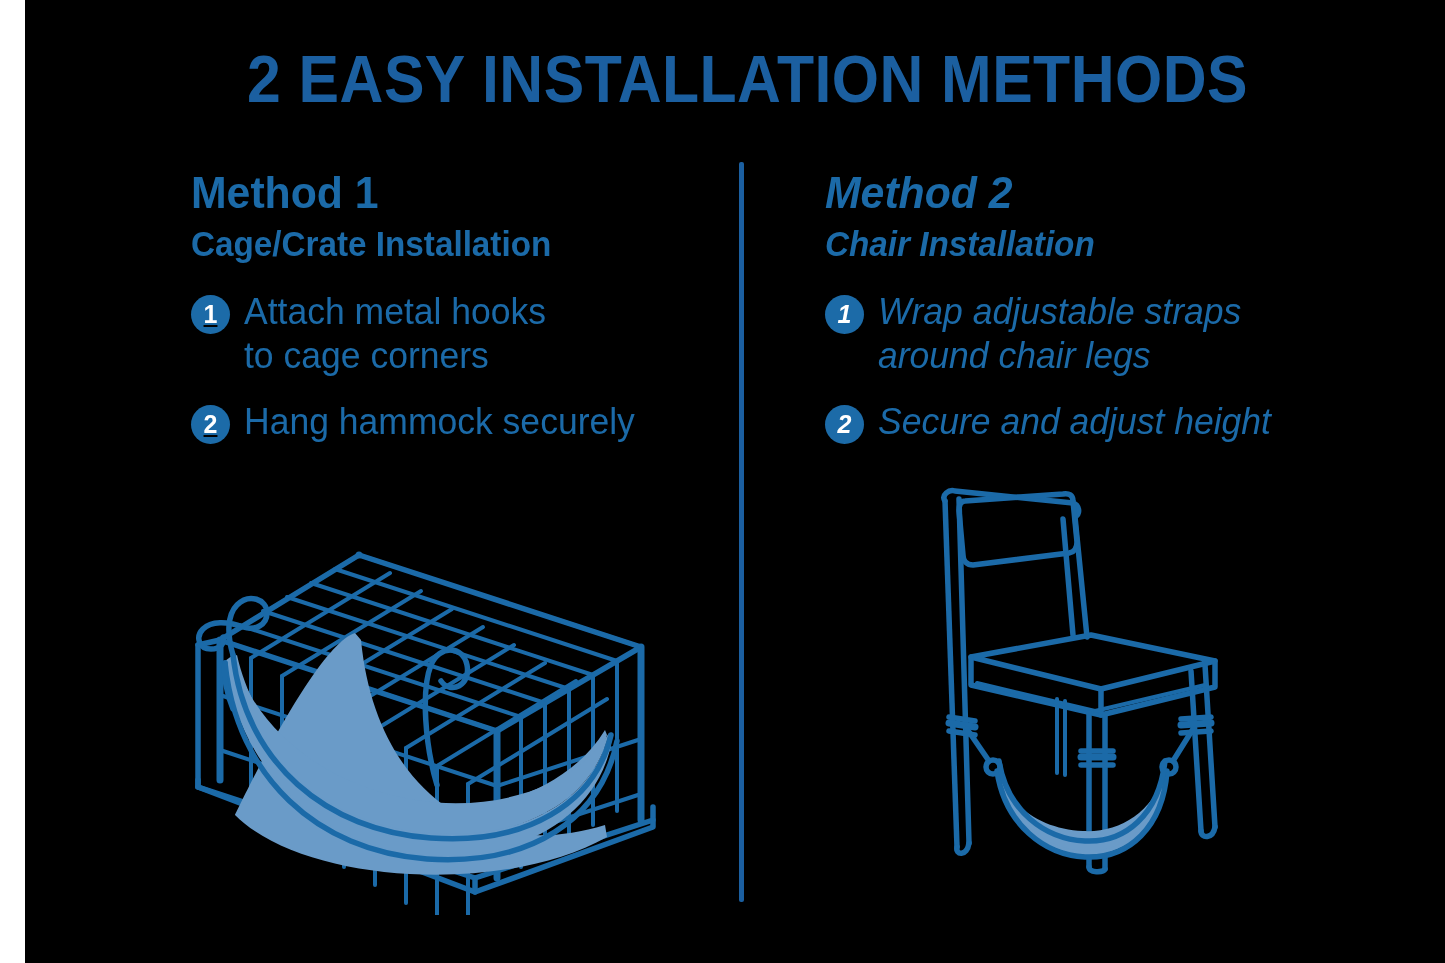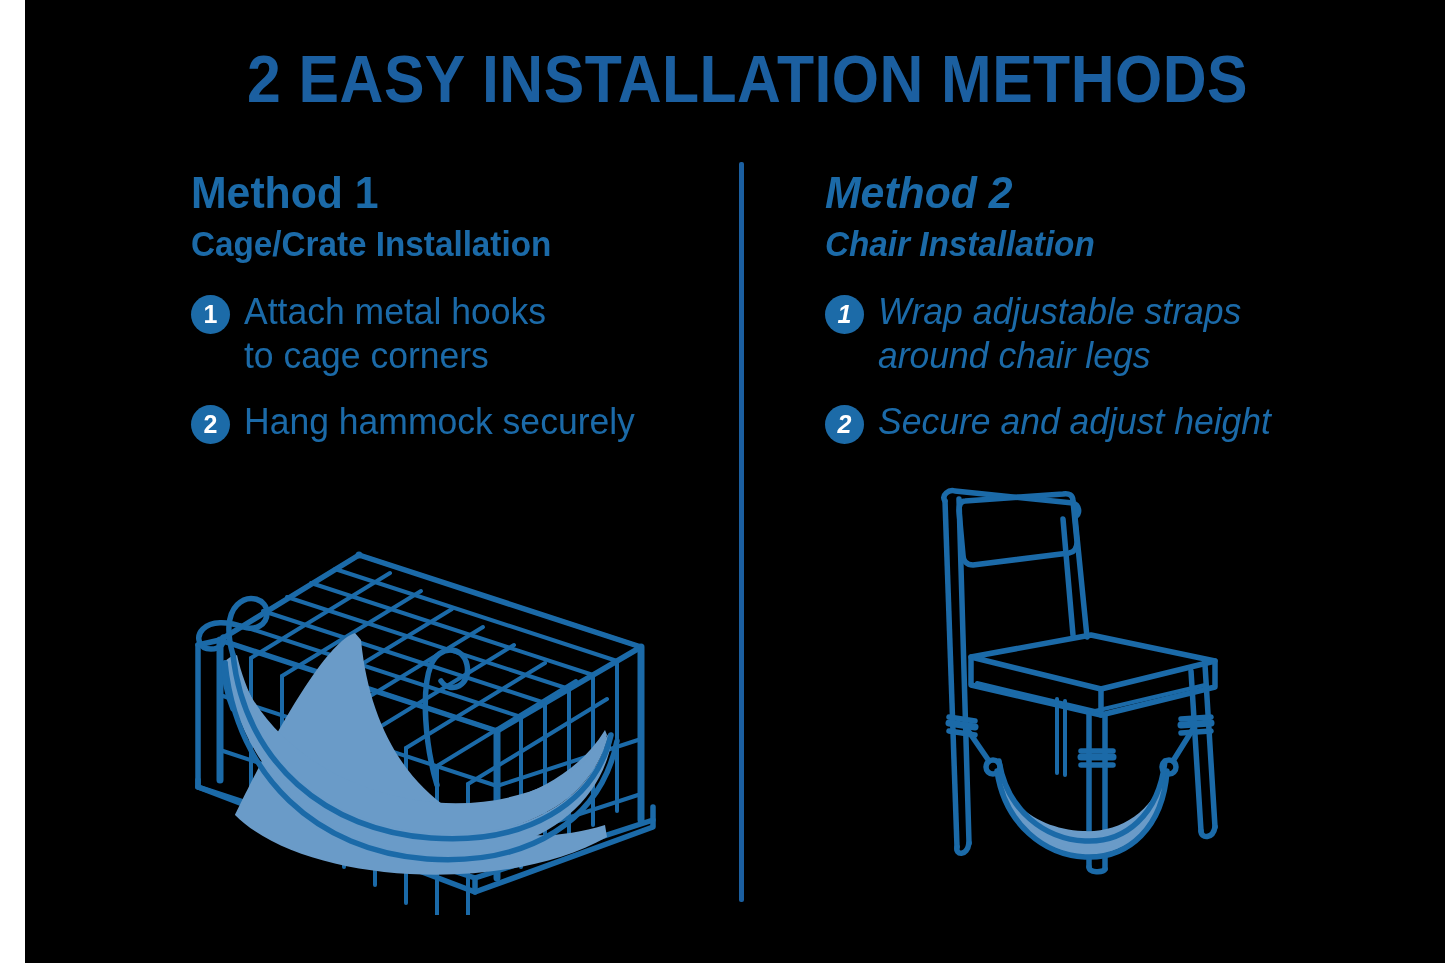--- a/index.html
+++ b/index.html
@@ -45,21 +45,21 @@
     height: 740px;
     background: #1B5FA0;
     border-radius: 2px;
   }
 
   
   .column {
     position: absolute;
     top: 168px;
   }
-  #col-left  { left: 166px; width: 530px; }
+  #col-left  { left: 166px; width: 530px; text-decoration: underline; }
   #col-right { left: 800px; width: 560px; font-style: italic; }
 
   .method-title {
     font-size: 45px;
     line-height: 50px;
     font-weight: bold;
     color: #1B6AA8;
     letter-spacing: 0px;
     transform: scaleX(0.95);
     transform-origin: left top;

